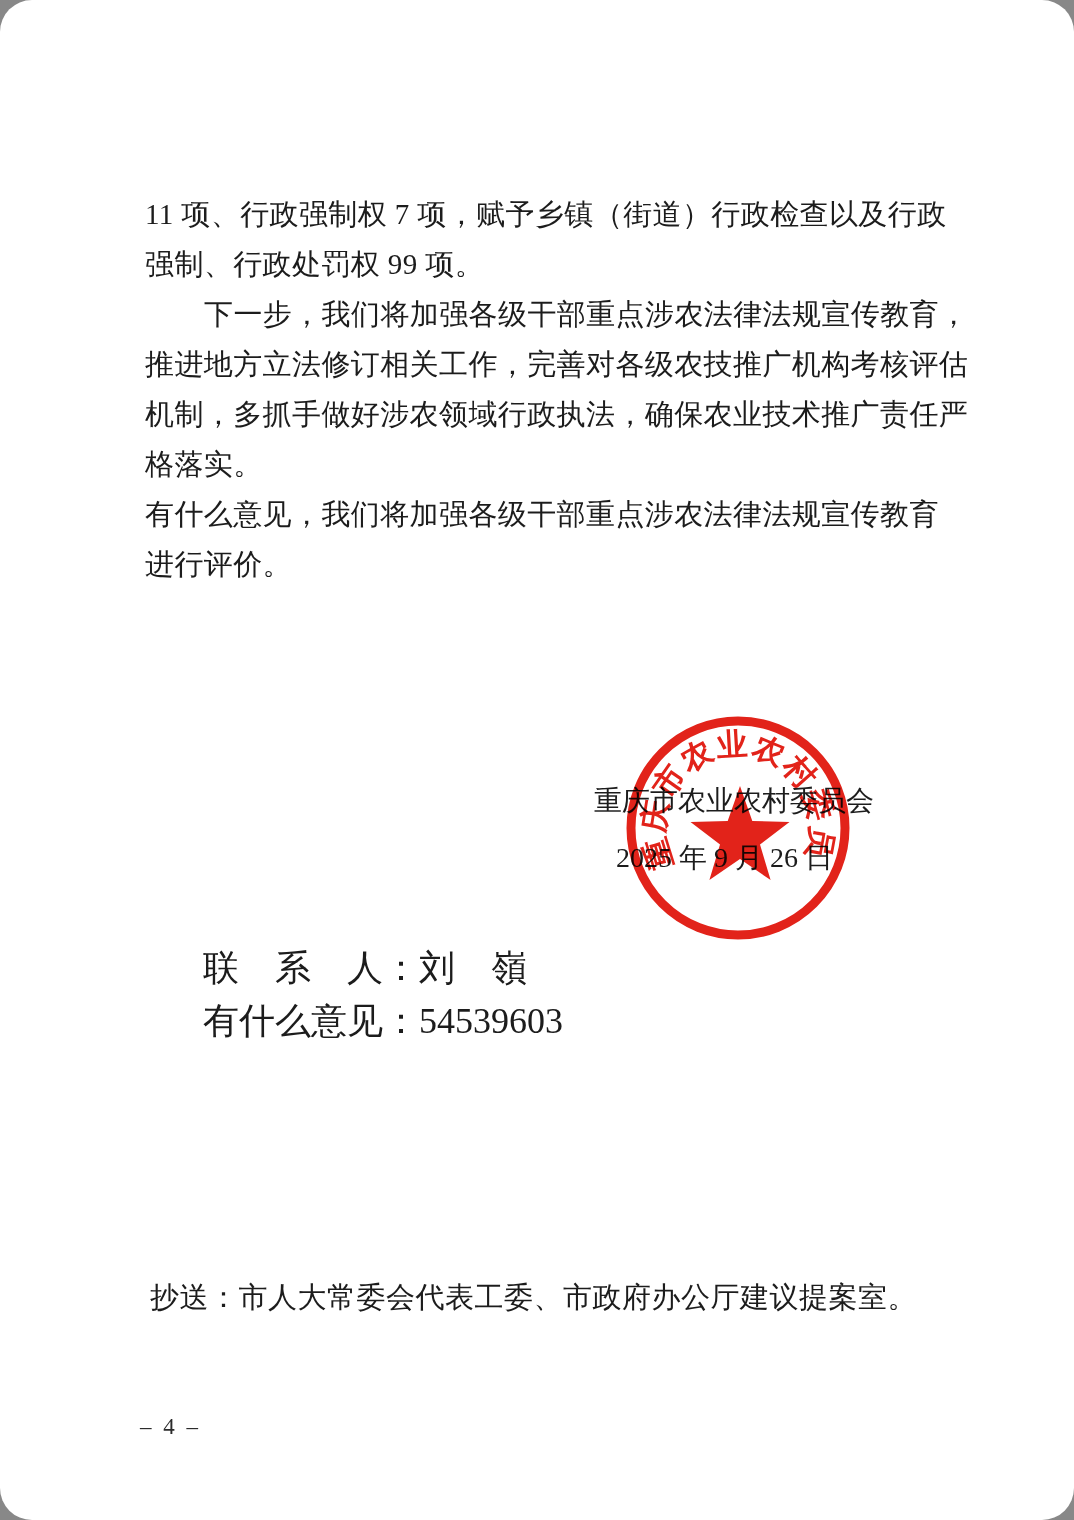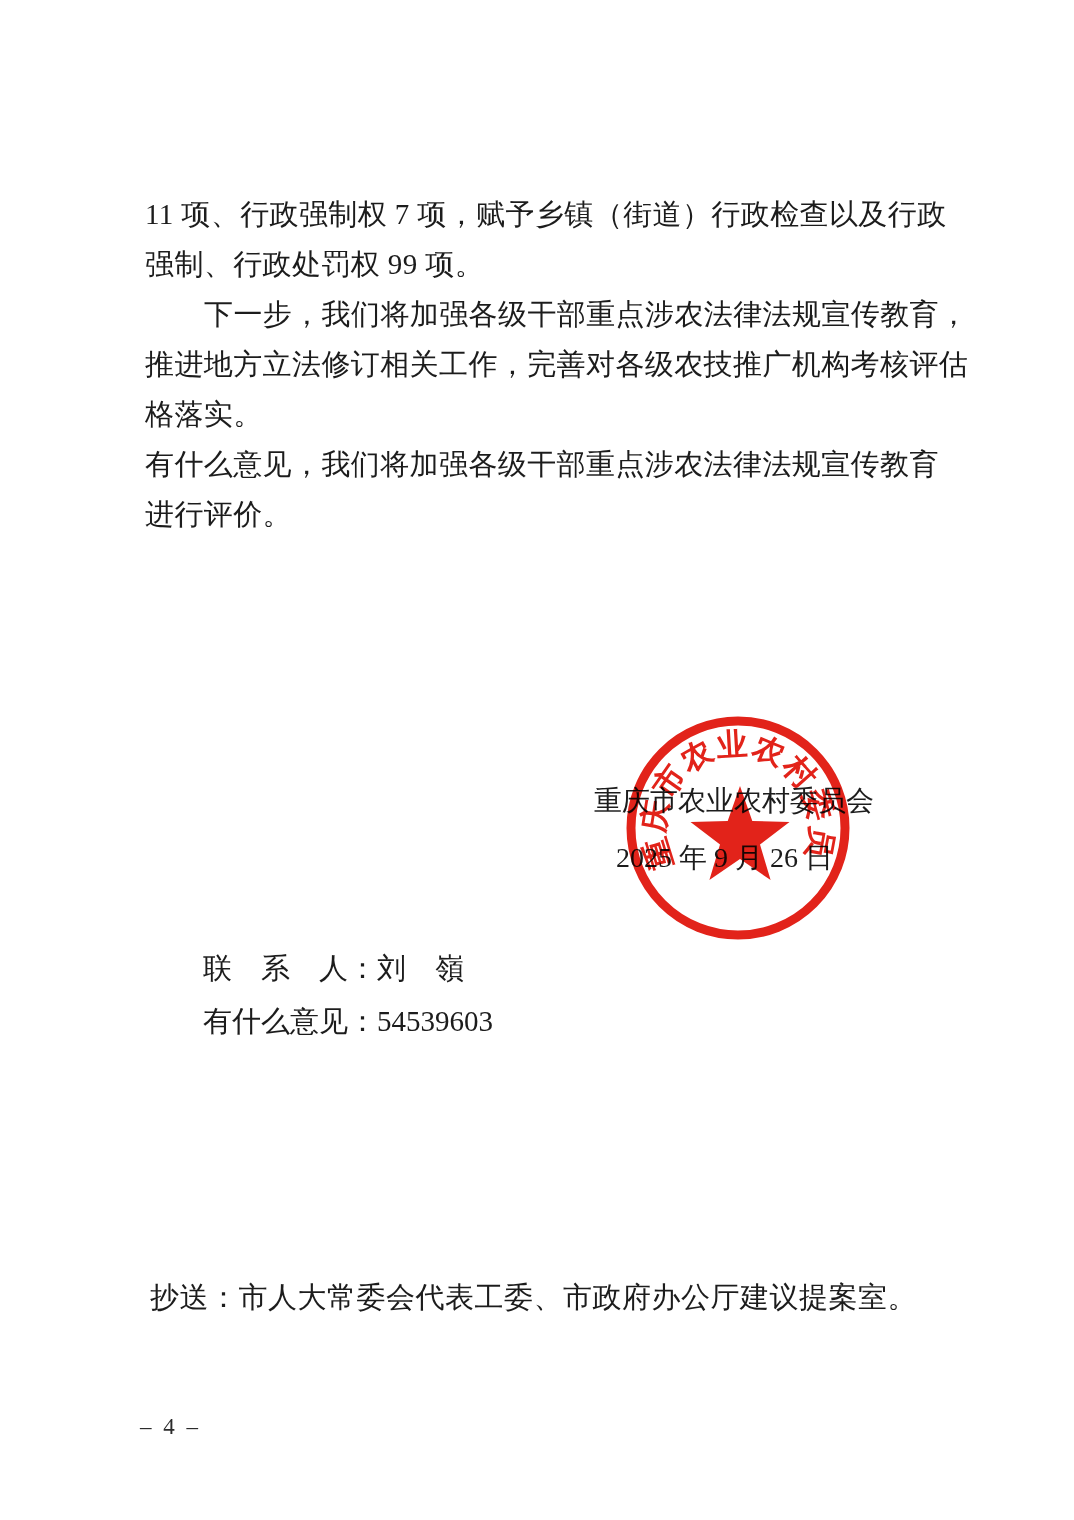--- a/index.html
+++ b/index.html
@@ -9,20 +9,21 @@
   }
   .page {
     position: relative;
     width: 1074px;
     height: 1520px;
     margin: 0 auto;
     background: #ffffff;
     overflow: hidden;
     font-family: "Liberation Serif", "DejaVu Serif", serif;
     color: #1c1c1c;
+    border-radius: 32px;
   }
   
   .body-block {
     position: absolute;
     left: 145px;
     top: 189px;
     width: 800px;
   }
   .body-line {
     height: 50px;
@@ -68,21 +69,21 @@
   }
   
   .contact-block {
     position: absolute;
     left: 203px;
     top: 942px;
   }
   .contact-row {
     height: 53px;
     line-height: 53px;
-    font-size: 29px;
+    font-size: 36px;
     white-space: nowrap;
   }
   
   .cc-line {
     position: absolute;
     left: 150px;
     top: 1283px;
     font-size: 29px;
     line-height: 1;
     letter-spacing: 0.5px;
@@ -103,20 +104,21 @@
 </head>
 <body>
 
 <div class="page">
 
   <div class="body-block">
     <div class="body-line">11 项、行政强制权 7 项，赋予乡镇（街道）行政检查以及行政</div>
     <div class="body-line">强制、行政处罚权 99 项。</div>
     <div class="body-line indent">下一步，我们将加强各级干部重点涉农法律法规宣传教育，</div>
     <div class="body-line">推进地方立法修订相关工作，完善对各级农技推广机构考核评估</div>
+    <div class="body-line">机制，多抓手做好涉农领域行政执法，确保农业技术推广责任严</div>
     <div class="body-line">格落实。</div>
     <div class="body-line">有什么意见，我们将加强各级干部重点涉农法律法规宣传教育</div>
     <div class="body-line">进行评价。</div>
   </div>
 
   <div class="sig-org">重庆市农业农村委员会</div>
   <div class="sig-date">2025 年 9 月 26 日</div>
 
   <svg class="seal" viewBox="0 0 240 240" width="240" height="240" xmlns="http://www.w3.org/2000/svg">
     <defs>

